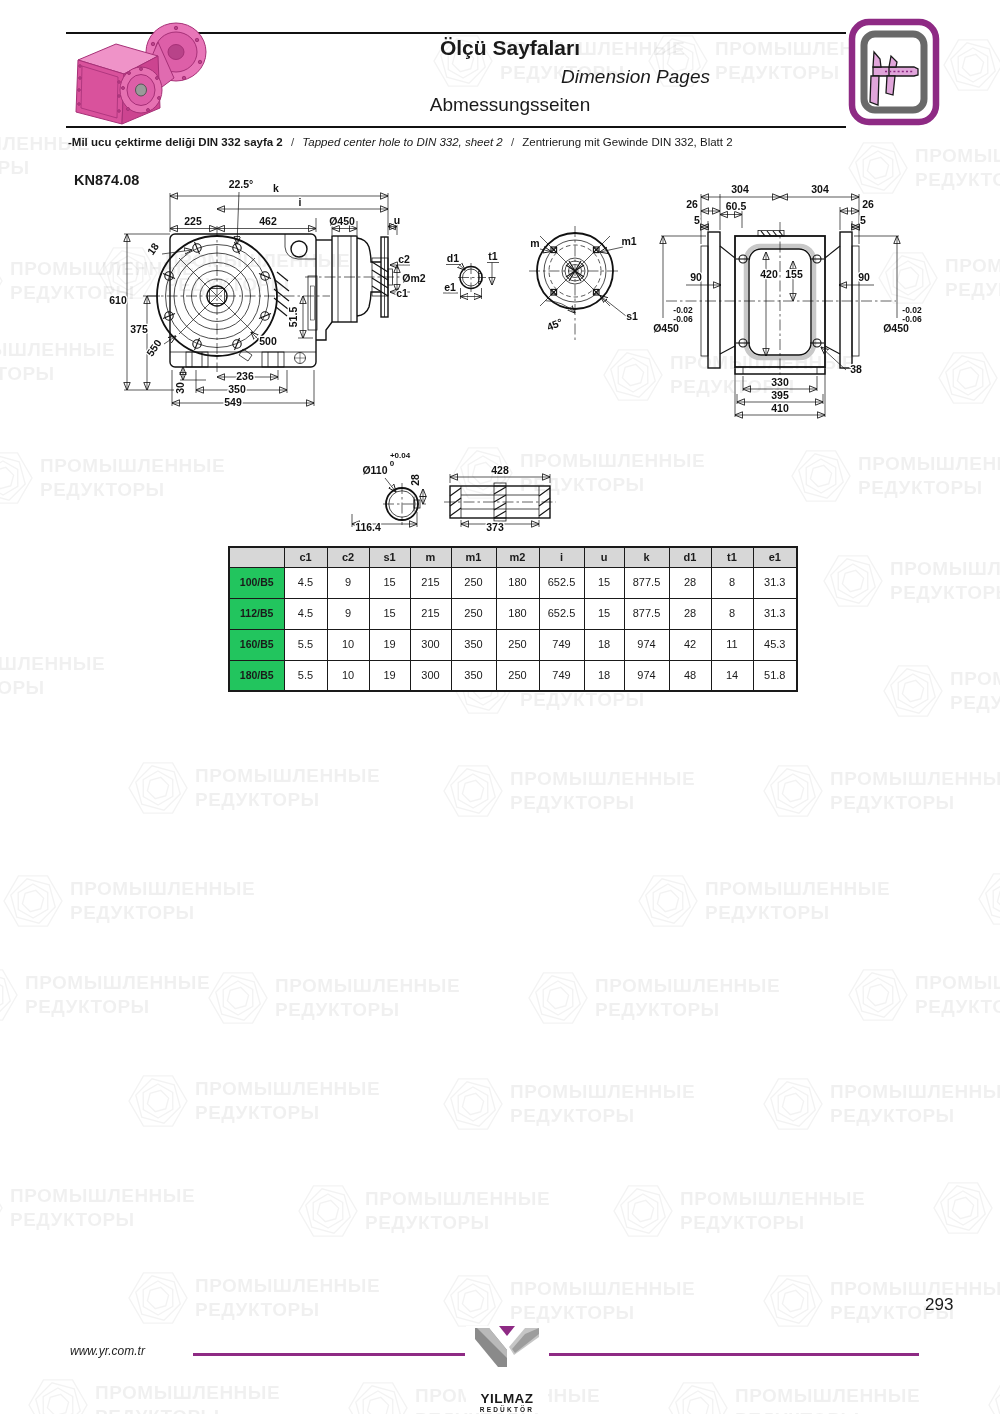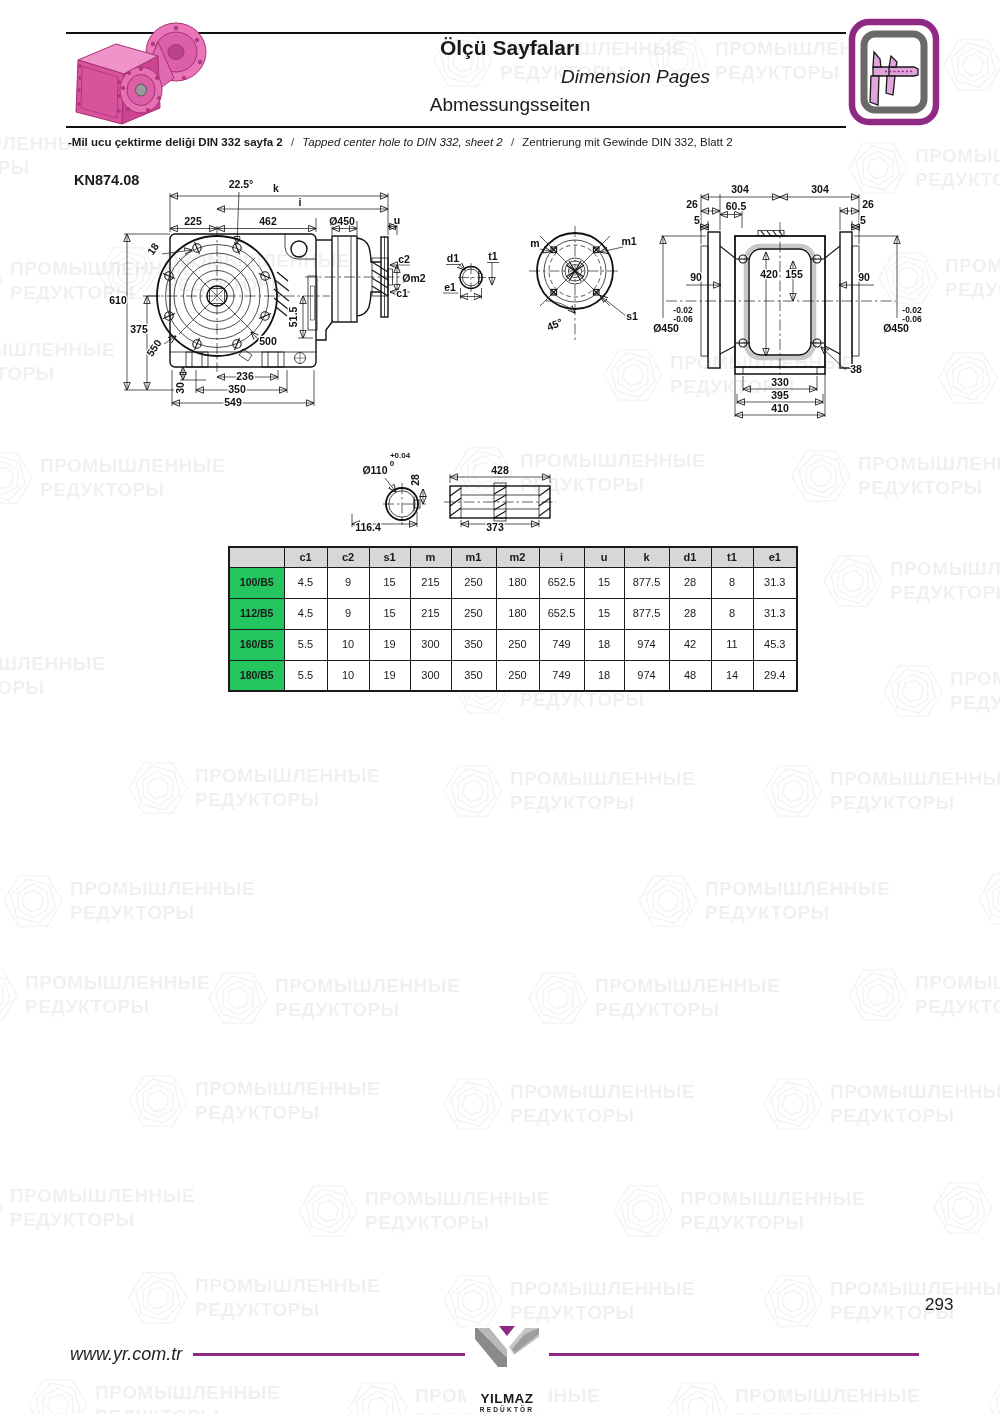--- a/index.html
+++ b/index.html
@@ -47,21 +47,21 @@
   #table-wrap { position:absolute; left:228px; top:546px; z-index:2; }
   #dims-table { border-collapse:collapse; table-layout:fixed; background:#fff; }
   #dims-table th, #dims-table td { border:1.2px solid #1a1a1a; text-align:center; vertical-align:middle;
       font-size:11px; padding:0; white-space:pre-line; line-height:1.15; }
   #dims-table thead th { background:#d7d7d7; height:20px; font-weight:bold; }
   #dims-table tbody th { background:#22c55e; font-weight:bold; font-size:10.5px; }
   #dims-table tbody tr { height:31px; }
   #dims-table { border:2px solid #1a1a1a; }
 
   
-  #footer-site { position:absolute; left:70px; top:1344px; font-size:18px; font-style:italic; color:#222; z-index:2; }
+  #footer-site { position:absolute; left:70px; top:1344px; font-size:12px; font-style:italic; color:#222; z-index:2; }
   .footer-rule { position:absolute; top:1353px; height:2.5px; background:#8e2a84; z-index:2; }
   #frule-l { left:193px; width:272px; } #frule-r { left:549px; width:370px; }
   #page-number { position:absolute; left:925px; top:1295px; font-size:17px; z-index:2; }
   #logo-block { position:absolute; left:466px; top:1326px; width:82px; text-align:center; z-index:3; background:#fff; }
   #logo-name { font-size:13.5px; font-weight:bold; letter-spacing:0.5px; margin-top:19px; }
   #logo-sub { font-size:6.5px; font-weight:bold; letter-spacing:2.2px; }
 </style>
 </head>
 <body>
 
@@ -944,21 +944,21 @@
           <td>10</td>
           <td>19</td>
           <td>300</td>
           <td>350</td>
           <td>250</td>
           <td>749</td>
           <td>18</td>
           <td>974</td>
           <td>48</td>
           <td>14</td>
-          <td>29.4</td>
+          <td>51.8</td>
         </tr>
       </tbody>
     </table>
 </div>
 
 <div id="footer-site">www.yr.com.tr</div>
 <div id="frule-l" class="footer-rule"></div>
 <div id="frule-r" class="footer-rule"></div>
 <div id="logo-block">
   <svg width="80" height="42" viewBox="0 0 80 42">

